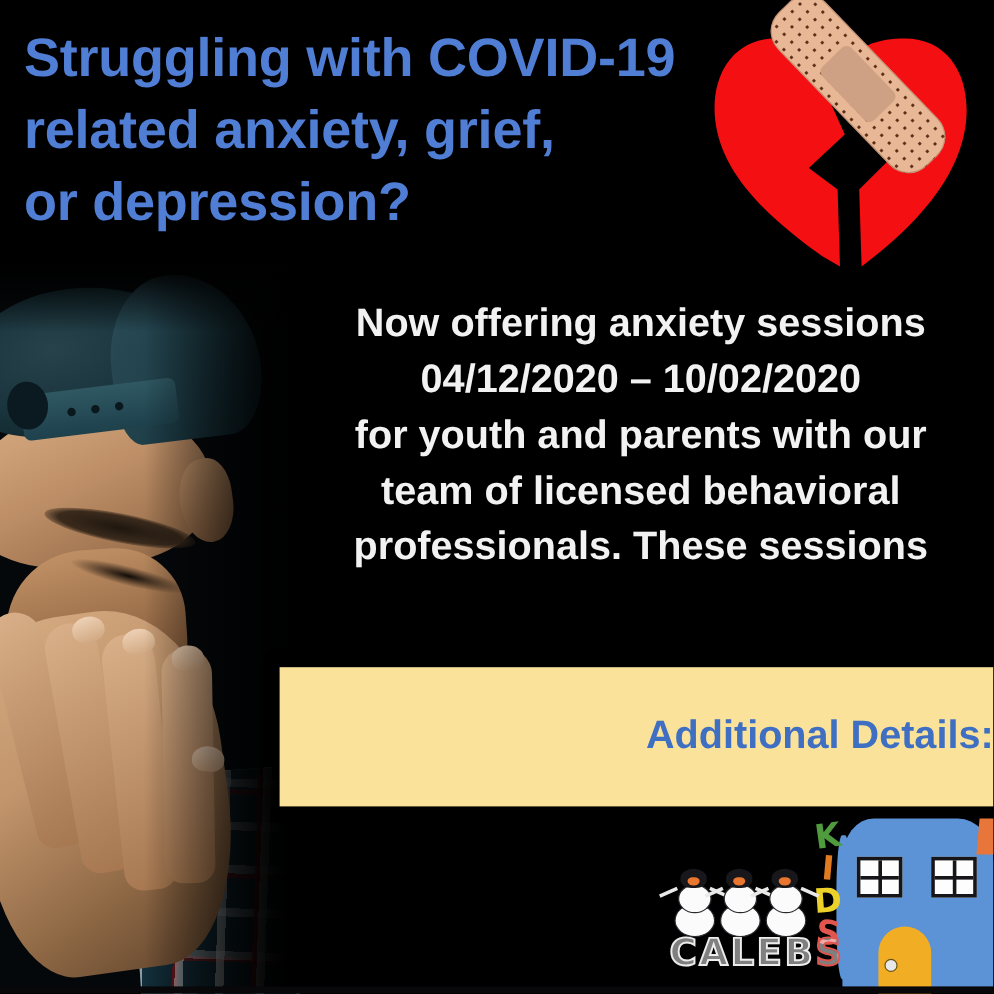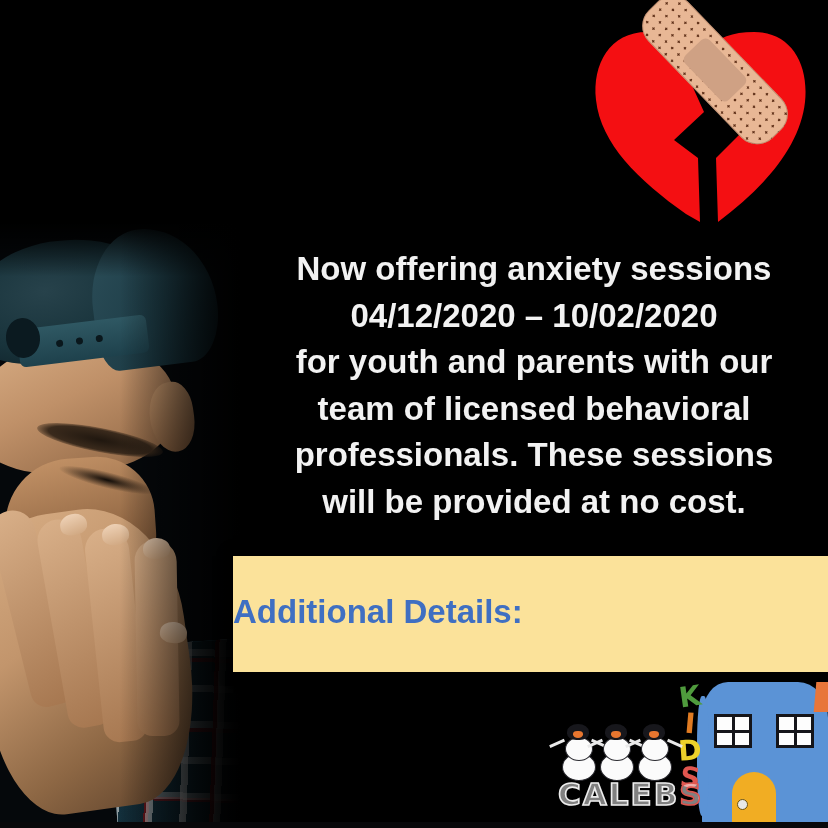--- a/index.html
+++ b/index.html
@@ -157,21 +157,21 @@
     text-align:center;color:#f2f2f2;
     font-size:33px;font-weight:bold;line-height:1.41;
     text-shadow:0 0 10px rgba(0,0,0,.95), 0 0 22px rgba(0,0,0,.8);
   }
   .body-copy .ln{display:block;white-space:nowrap;}
 
   
   .banner{
     position:absolute;left:233px;top:556px;width:595px;height:116px;
     background:#fbe29a;
-    display:flex;flex-direction:column;align-items:flex-start;justify-content:center;
+    display:flex;flex-direction:column;align-items:flex-end;justify-content:center;
     box-shadow:0 0 14px rgba(0,0,0,.55);
   }
   .banner-title{
     color:#3f6fc2;font-size:33px;font-weight:bold;line-height:1.1;
     margin-bottom:4px;
   }
   .banner-url{
     color:#1a5cb8;font-size:35px;font-weight:bold;line-height:1.1;
     text-decoration:underline;text-underline-offset:5px;
     text-decoration-thickness:3px;
@@ -295,28 +295,32 @@
     <svg class="heart-svg" viewBox="0 0 228 222">
       <path d="M61 24 C24 24 6 56 10 92 C15 136 52 172 100 206 L114 214 L112 150 L88 132 L118 104 L100 64 L126 40 C112 28 84 24 61 24 Z" fill="#f40f12"></path>
       <path d="M168 24 C146 24 132 30 122 40 L150 66 L126 98 L156 124 L130 150 L132 214 C180 178 214 138 219 94 C223 56 205 24 168 24 Z" fill="#f40f12"></path>
     </svg>
     <div class="bandaid">
       <div class="dots"></div>
       <div class="pad-cover"></div>
     </div>
   </div>
 
+  <div class="headline">
+    <span>Struggling with COVID-19</span><br>
+    <span>related anxiety, grief,</span><br>
+    <span>or depression?</span>
+  </div>
 
   <div class="body-copy">
     <span class="ln">Now offering anxiety sessions</span>
     <span class="ln">04/12/2020 – 10/02/2020</span>
     <span class="ln">for youth and parents with our</span>
     <span class="ln">team of licensed behavioral</span>
     <span class="ln">professionals. These sessions</span>
-    <span class="ln">will be provided at no cost.</span>
   </div>
 
   <div class="banner">
     <div class="banner-title">Additional Details:</div>
   </div>
 
   <div class="logo">
     <div class="house">
       <div class="chimney"></div>
       <div class="win win1">

